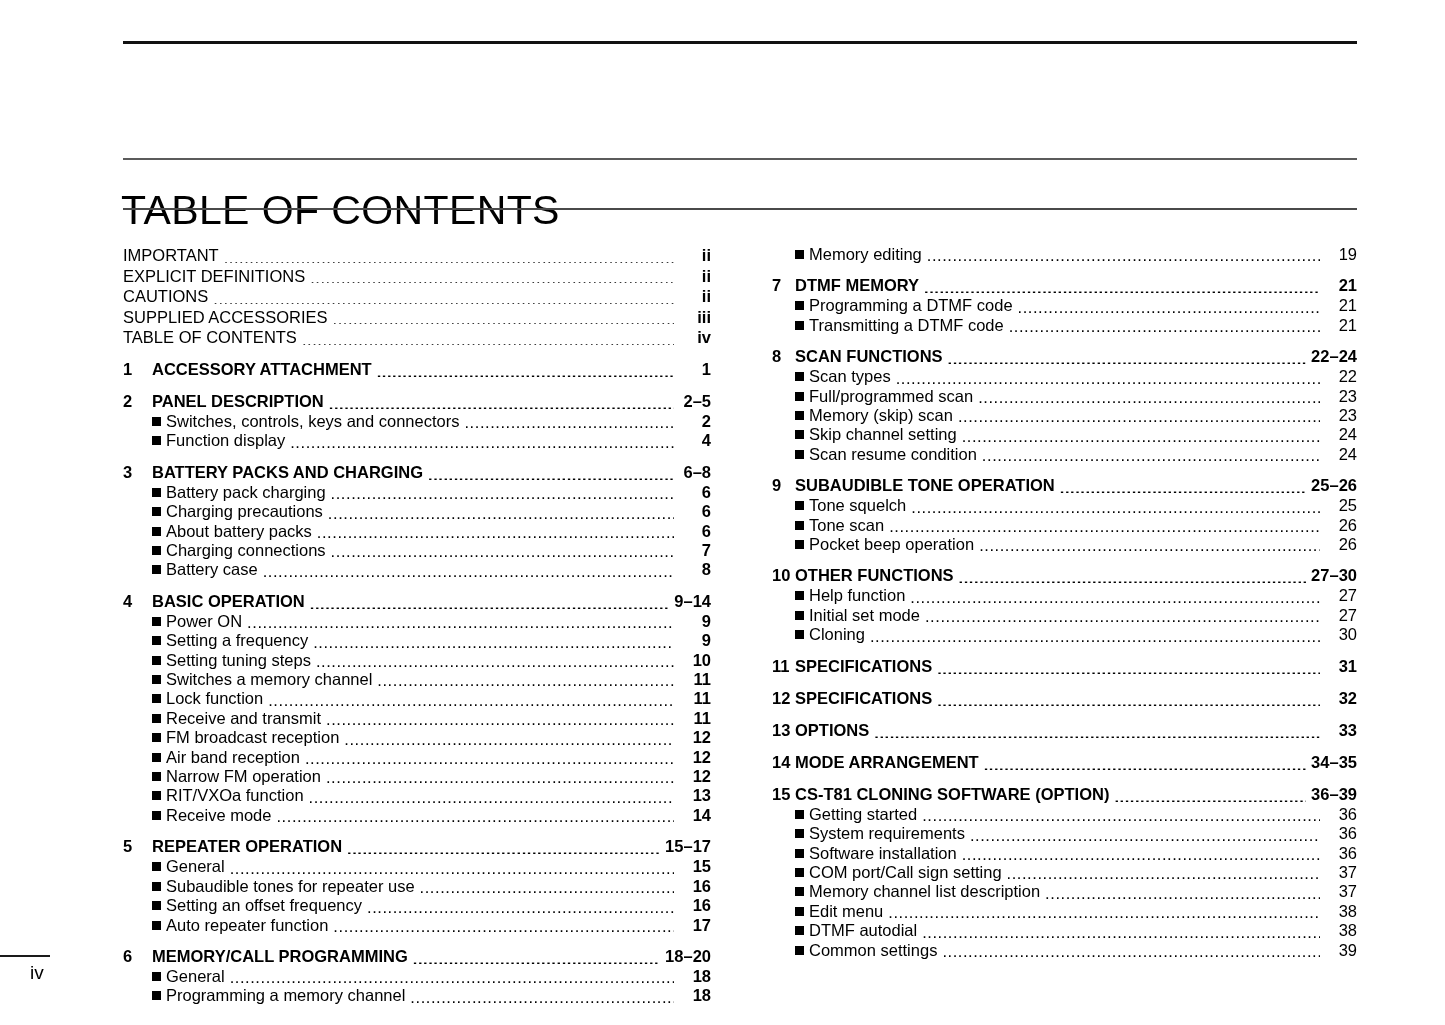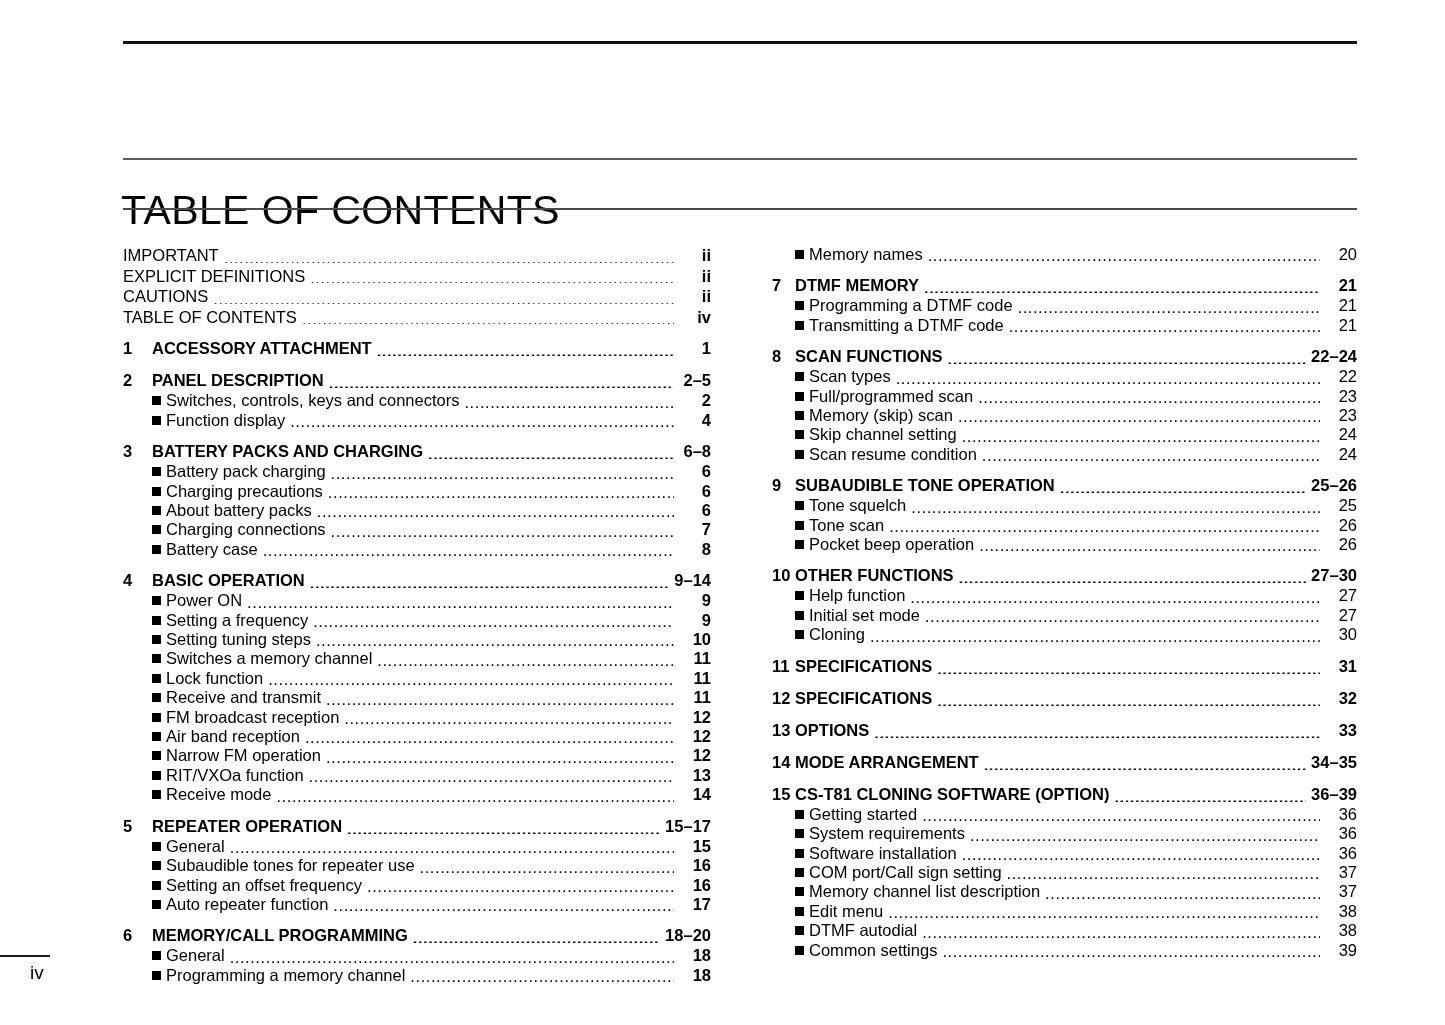--- a/index.html
+++ b/index.html
@@ -176,20 +176,25 @@
         <span class="label">EXPLICIT DEFINITIONS</span>
         <span class="leader"></span>
         <span class="pg">ii</span>
       </div>
       <div class="toc-row front">
         <span class="label">CAUTIONS</span>
         <span class="leader"></span>
         <span class="pg">ii</span>
       </div>
       <div class="toc-row front">
+        <span class="label">SUPPLIED ACCESSORIES</span>
+        <span class="leader"></span>
+        <span class="pg">iii</span>
+      </div>
+      <div class="toc-row front">
         <span class="label">TABLE OF CONTENTS</span>
         <span class="leader"></span>
         <span class="pg">iv</span>
       </div>
       <div class="toc-row chapter gap-before">
         <span class="num">1</span>
         <span class="label">ACCESSORY ATTACHMENT</span>
         <span class="leader"></span>
         <span class="pg">1</span>
       </div>
@@ -389,23 +394,23 @@
         <span class="bullet"></span>
         <span class="label">Programming a memory channel</span>
         <span class="leader"></span>
         <span class="pg">18</span>
       </div>
     </div>
   <div class="toc-col right" id="col-right">
       <div class="toc-row sub">
         <span class="indent-sub"></span>
         <span class="bullet"></span>
-        <span class="label">Memory names</span>
-        <span class="leader"></span>
-        <span class="pg">20</span>
+        <span class="label">Memory editing</span>
+        <span class="leader"></span>
+        <span class="pg">19</span>
       </div>
       <div class="toc-row chapter gap-before">
         <span class="num">7</span>
         <span class="label">DTMF MEMORY</span>
         <span class="leader"></span>
         <span class="pg">21</span>
       </div>
       <div class="toc-row sub">
         <span class="indent-sub"></span>
         <span class="bullet"></span>

